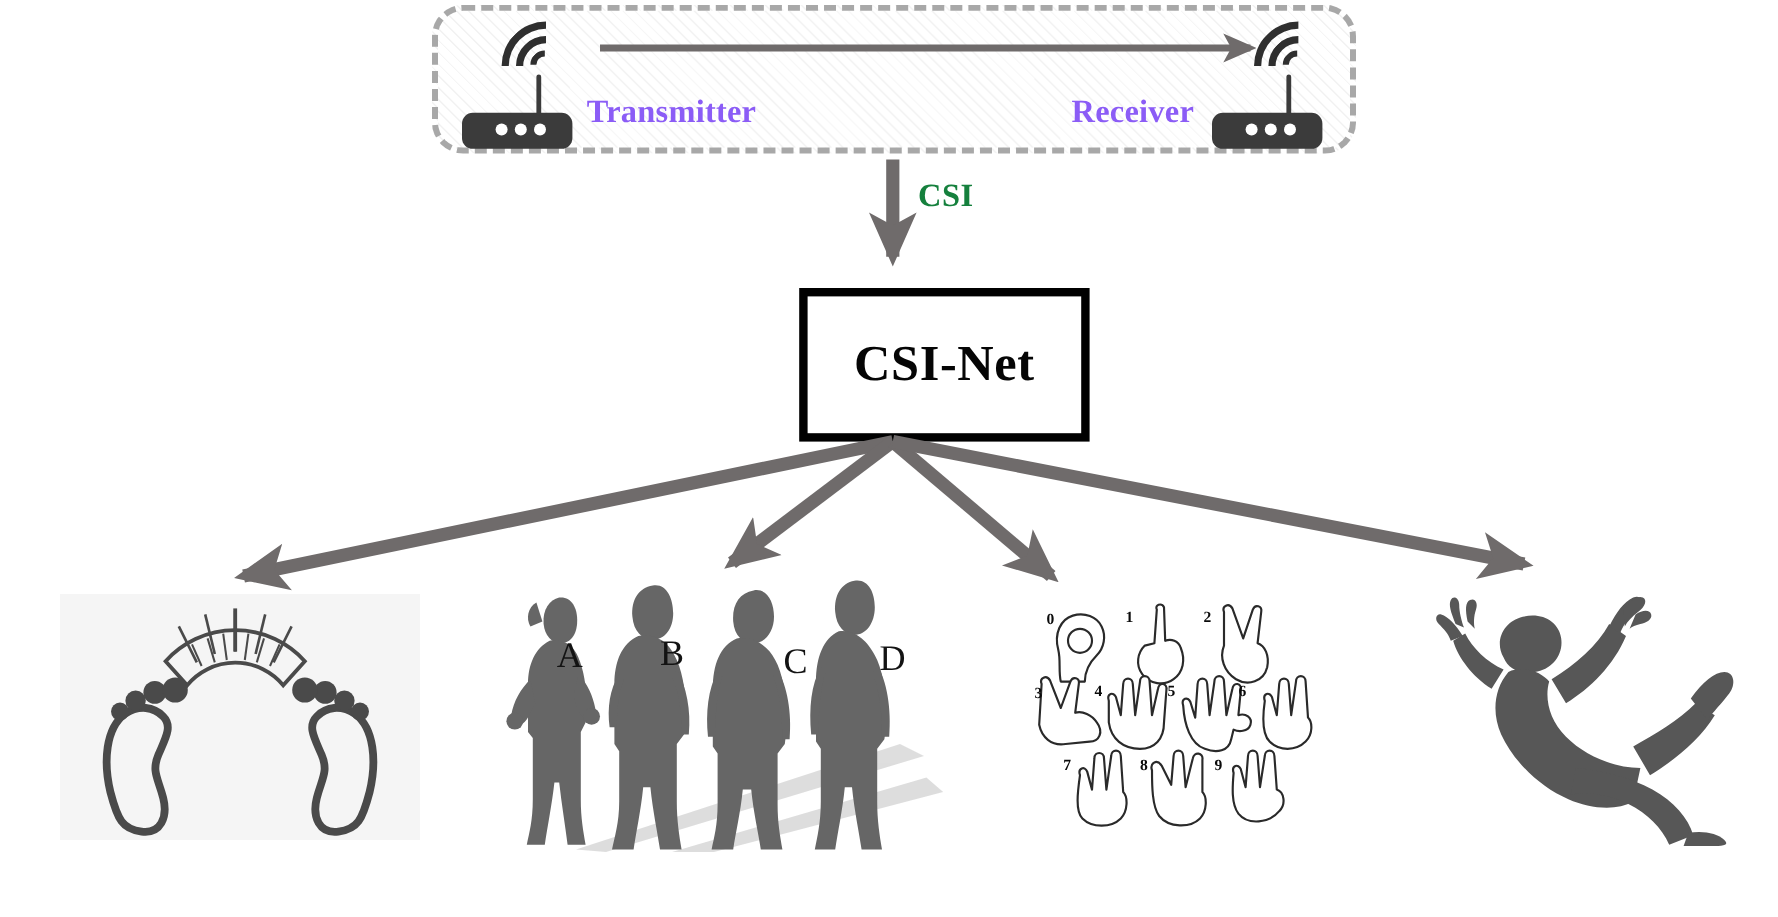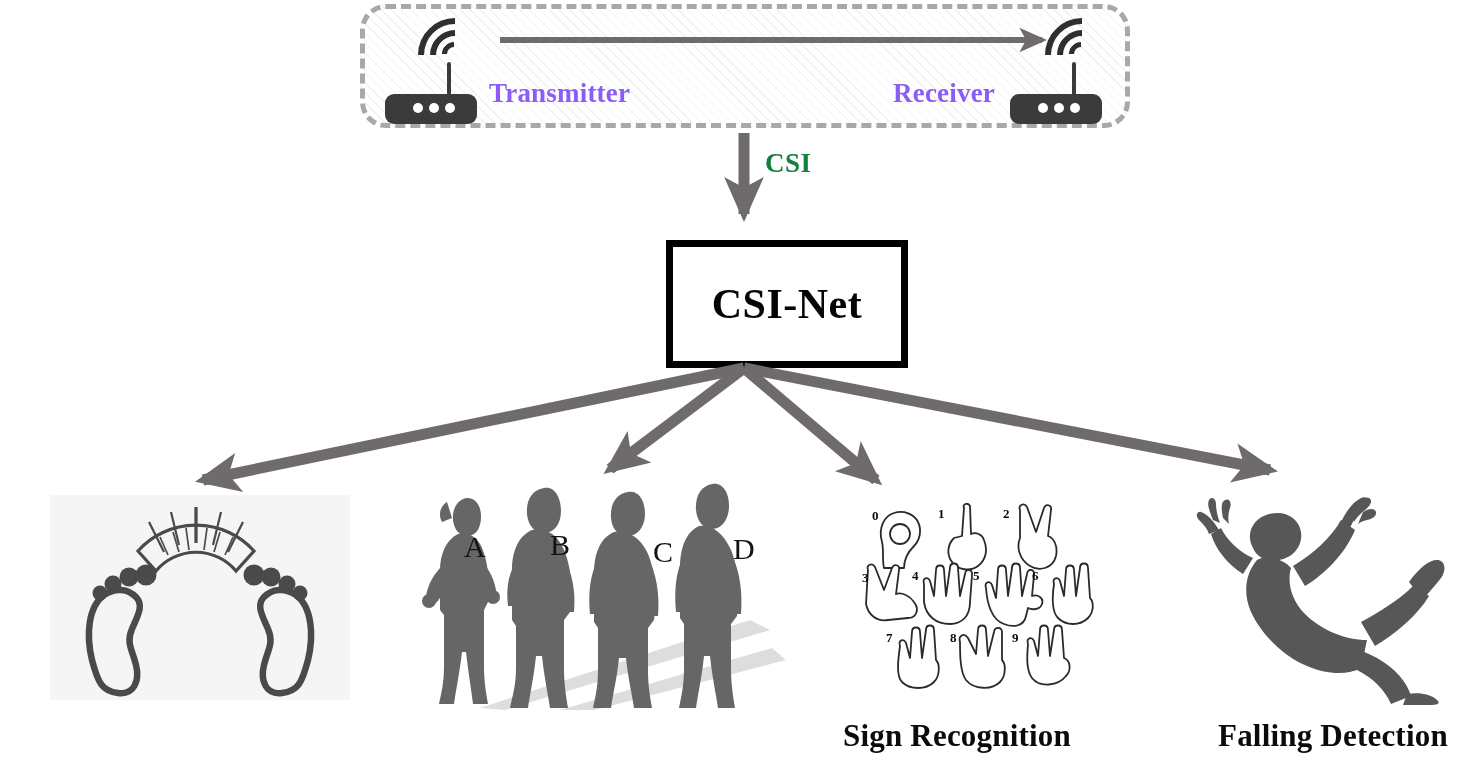--- a/index.html
+++ b/index.html
@@ -355,21 +355,20 @@
     <div class="sign-digit" style="left:78px;top:8px;">1</div>
     <div class="sign-digit" style="left:143px;top:8px;">2</div>
     <div class="sign-digit" style="left:2px;top:72px;">3</div>
     <div class="sign-digit" style="left:52px;top:70px;">4</div>
     <div class="sign-digit" style="left:113px;top:70px;">5</div>
     <div class="sign-digit" style="left:172px;top:70px;">6</div>
     <div class="sign-digit" style="left:26px;top:132px;">7</div>
     <div class="sign-digit" style="left:90px;top:132px;">8</div>
     <div class="sign-digit" style="left:152px;top:132px;">9</div>
   </div>
-  <div class="caption" style="left:843px;top:718px;">Sign Recognition</div>
 
   <div class="icon-wrap" style="left:1195px;top:490px;width:280px;height:215px;">
     <svg width="280" height="215" viewBox="0 0 280 215">
       <g fill="#575757">
 
         <path d="M58 58 C50 44 58 28 74 24 C90 20 104 28 106 42
                  C108 56 98 68 84 70 C72 72 62 68 58 58 Z"></path>
 
         <path d="M62 70 C50 84 48 104 56 122 C66 144 88 166 112 176
                  C130 184 152 186 166 178 L172 150
@@ -400,15 +399,14 @@
         <path d="M166 132 C184 122 204 110 218 96 L234 106
                  C222 126 200 144 180 156 Z"></path>
 
         <path d="M214 92 C224 78 234 70 242 70 C250 70 252 80 246 88
                  C240 96 232 104 228 110 Z"></path>
         <path d="M212 204 C224 202 236 204 242 210 C246 214 242 215 234 215
                  L208 215 Z"></path>
       </g>
     </svg>
   </div>
-  <div class="caption" style="left:1218px;top:718px;">Falling Detection</div>
 
 </div>
 
 </body></html>

